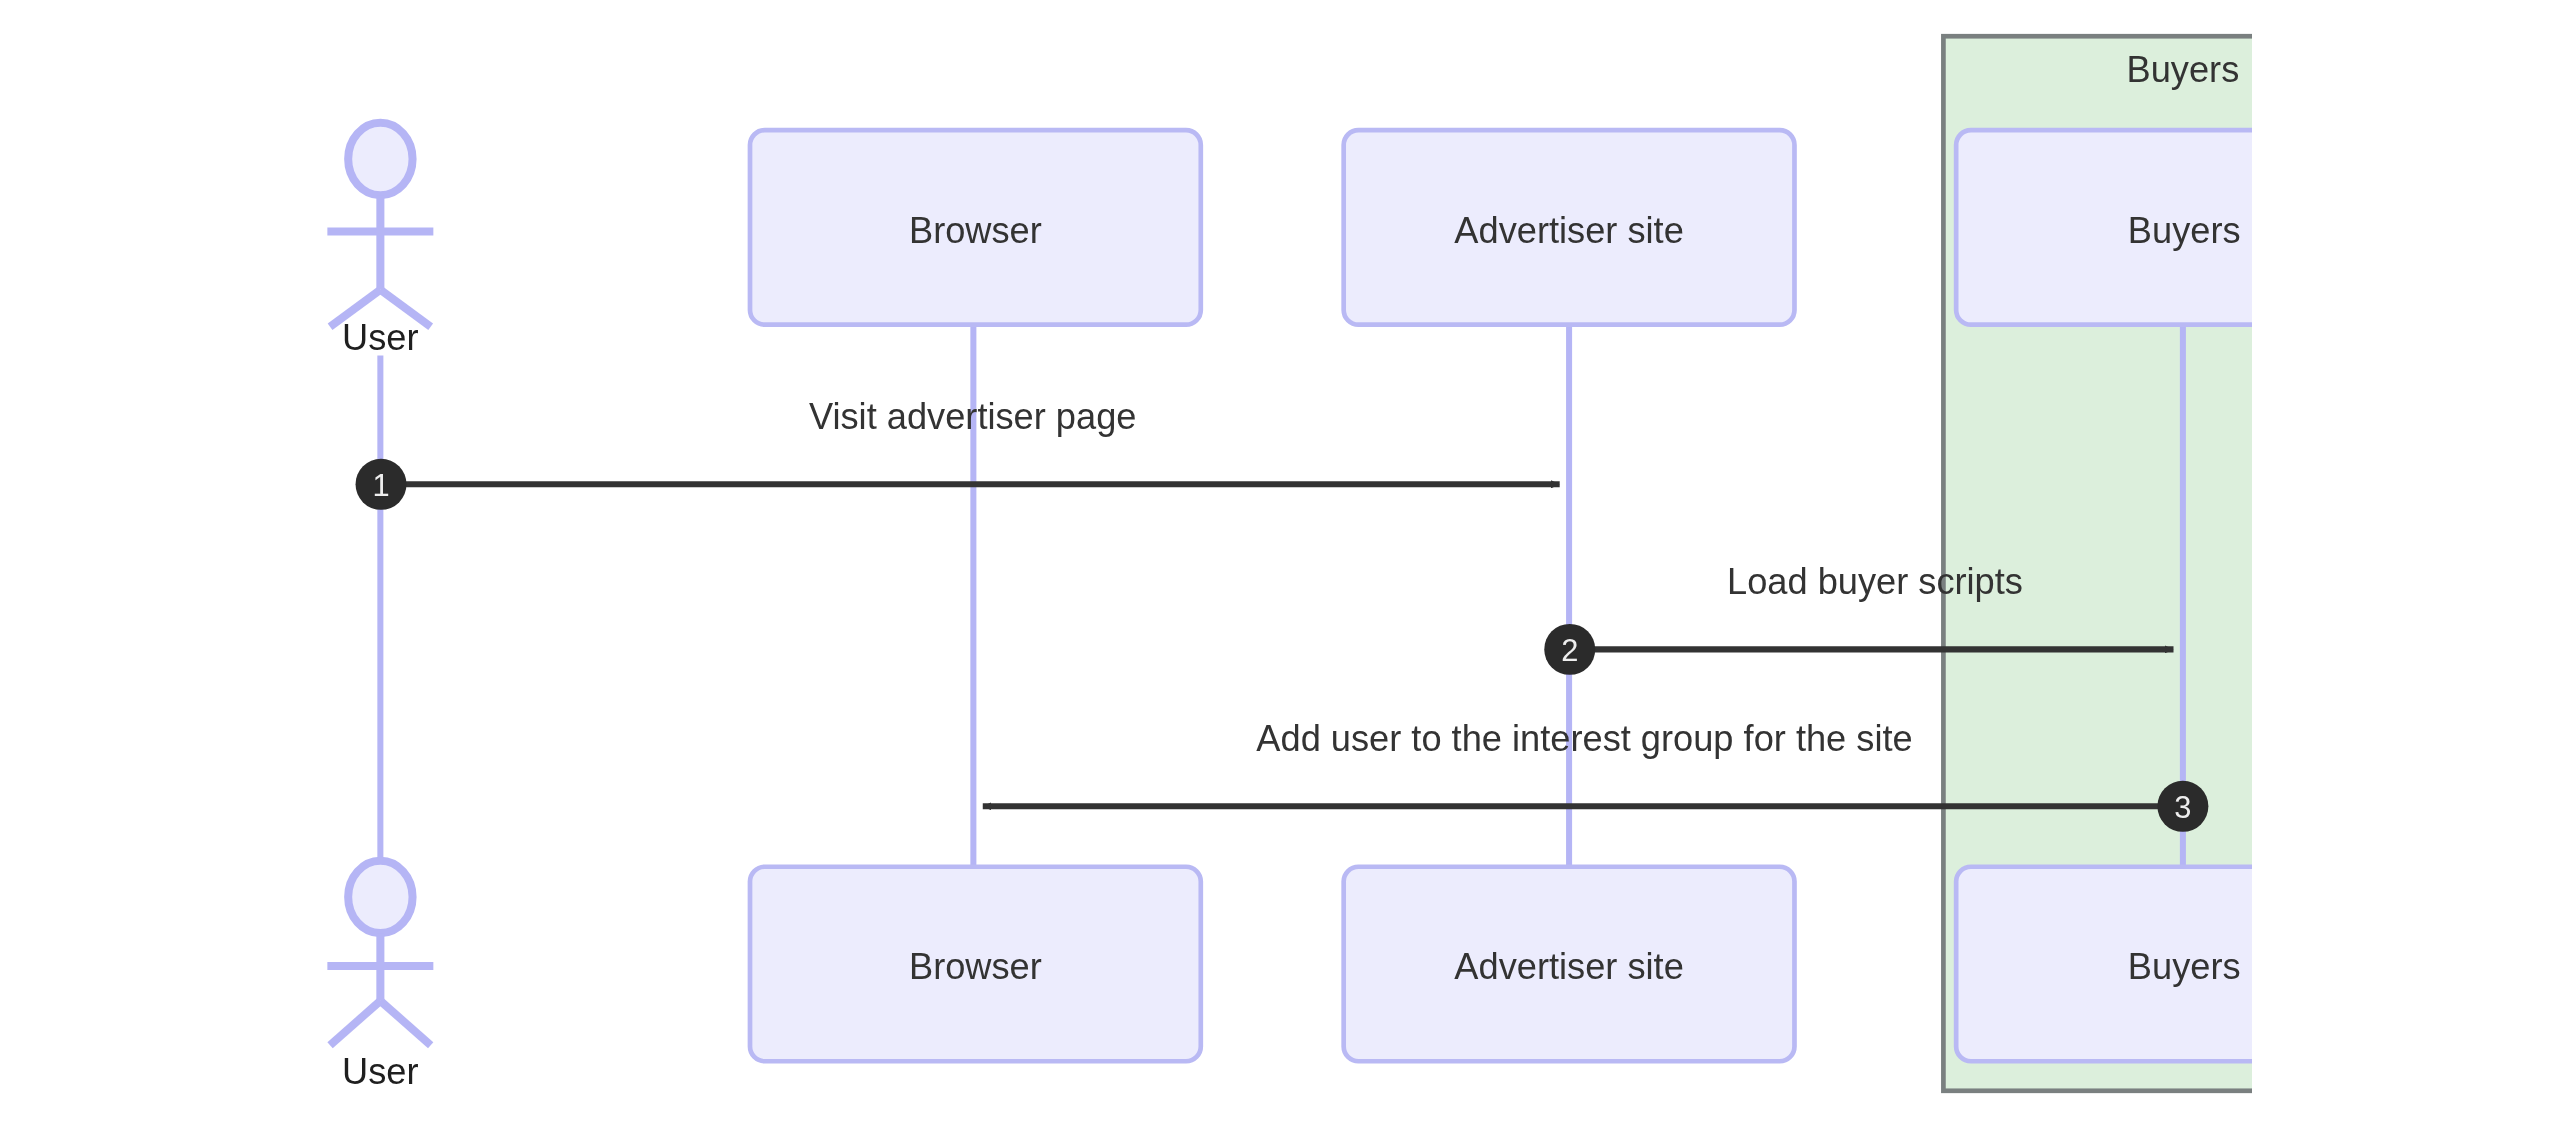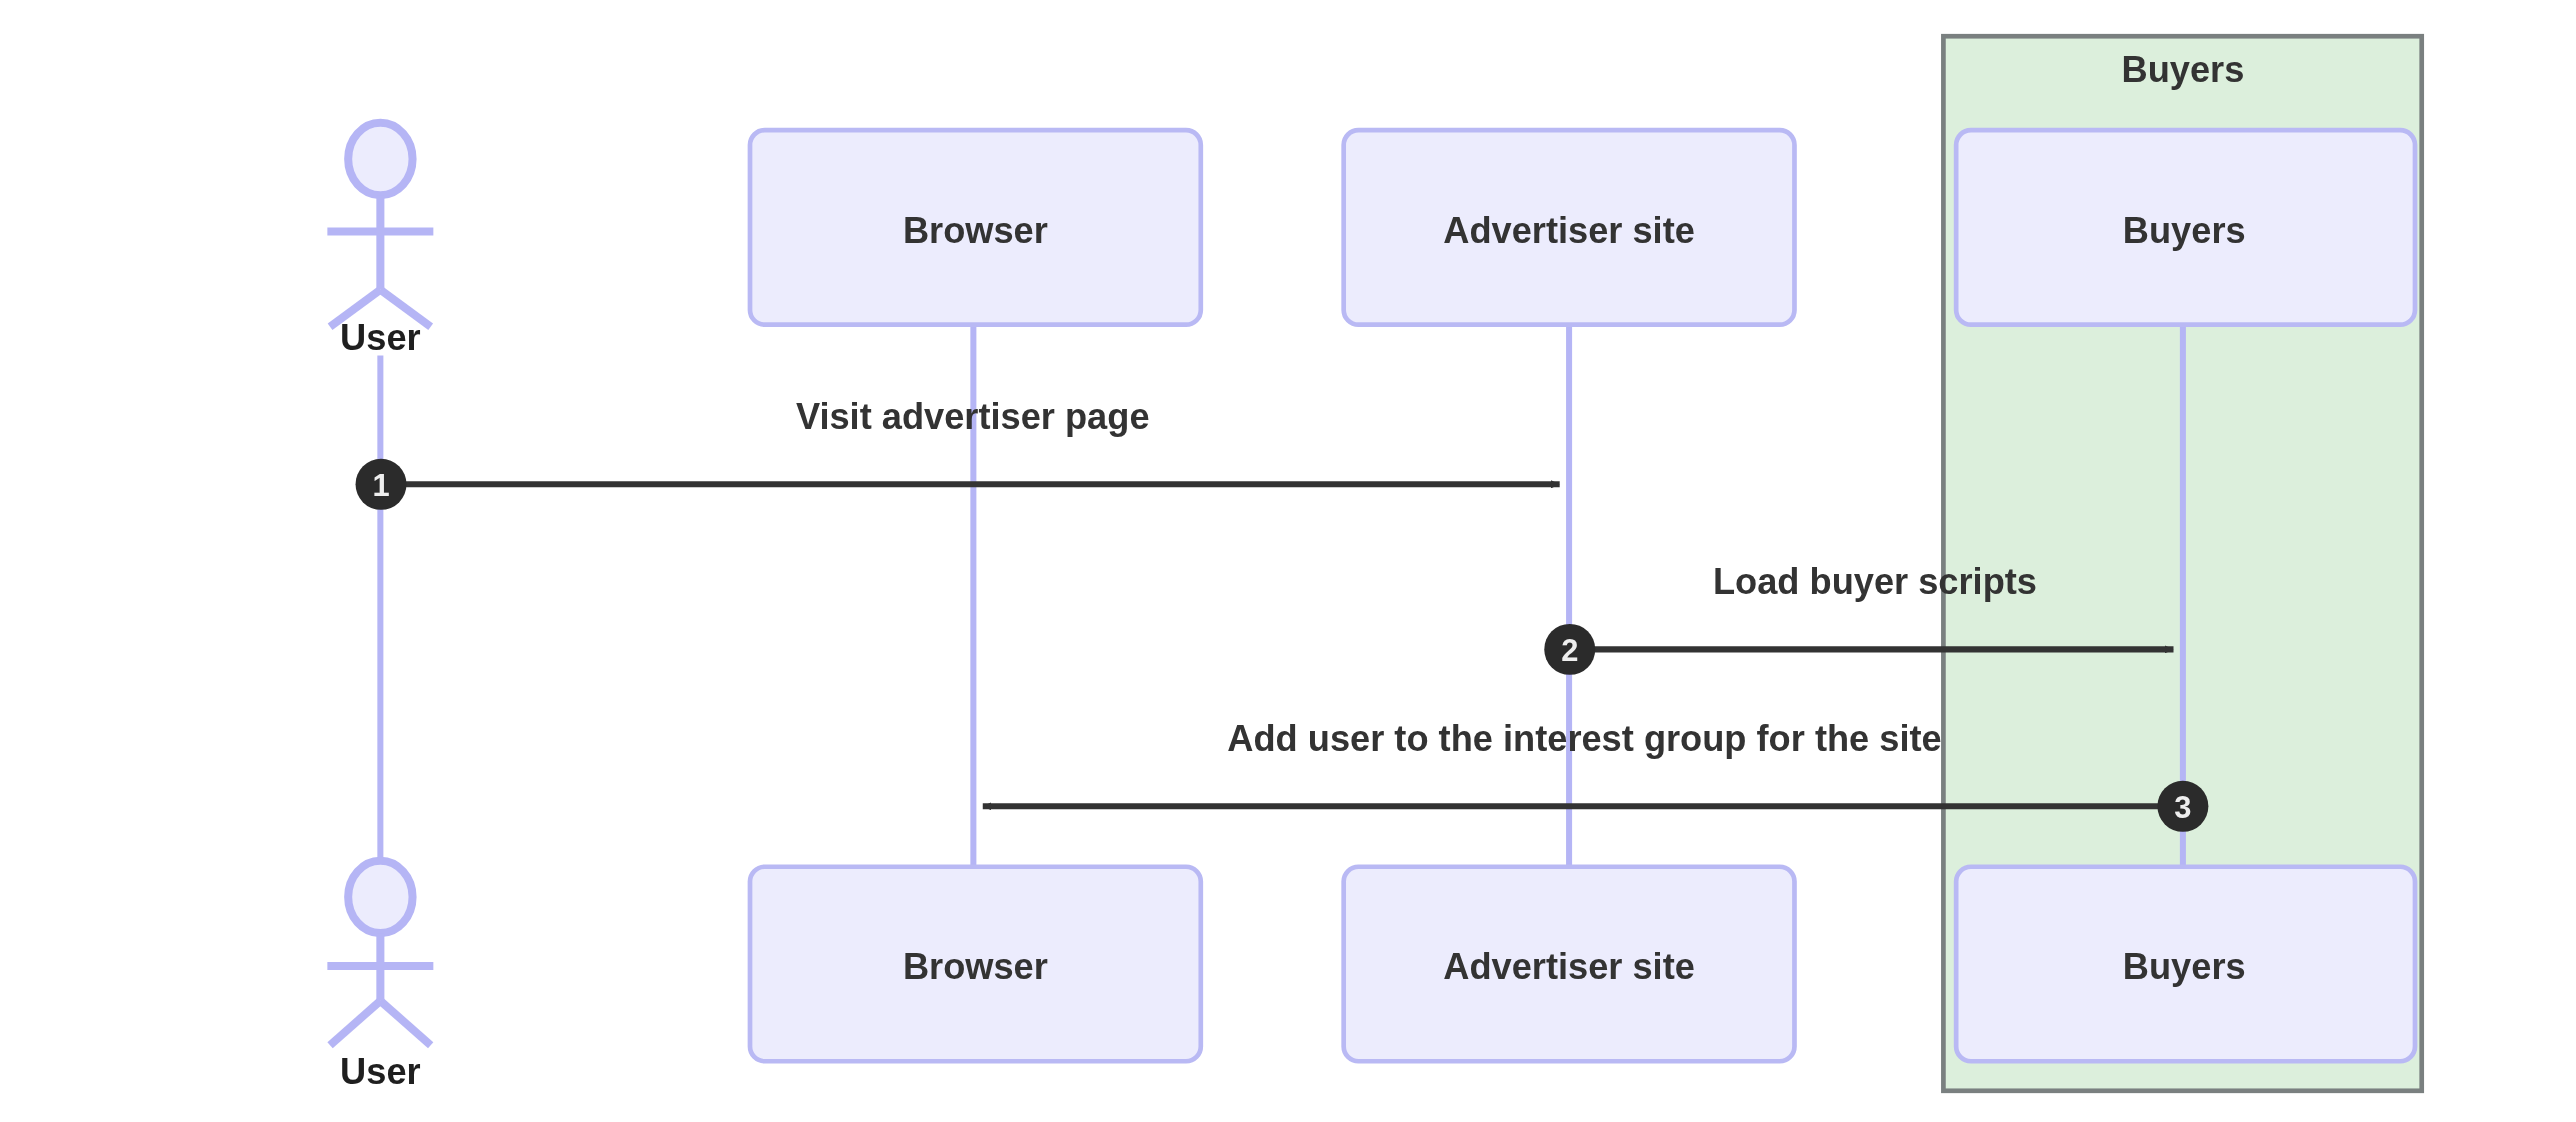--- a/index.html
+++ b/index.html
@@ -6,25 +6,24 @@
   html, body {
     margin: 0;
     padding: 0;
     background: #ffffff;
   }
   body {
     font-family: "Liberation Sans", sans-serif;
   }
   #diagram-root {
     position: relative;
-    width: 2576px;
+    width: 2252px;
     height: 1123px;
     background: #ffffff;
     overflow: hidden;
-    font-weight: bold;
   }
   #diagram-svg {
     position: absolute;
     left: 0;
     top: 0;
     width: 2576px;
     height: 1123px;
     display: block;
   }
   .participant-label {

